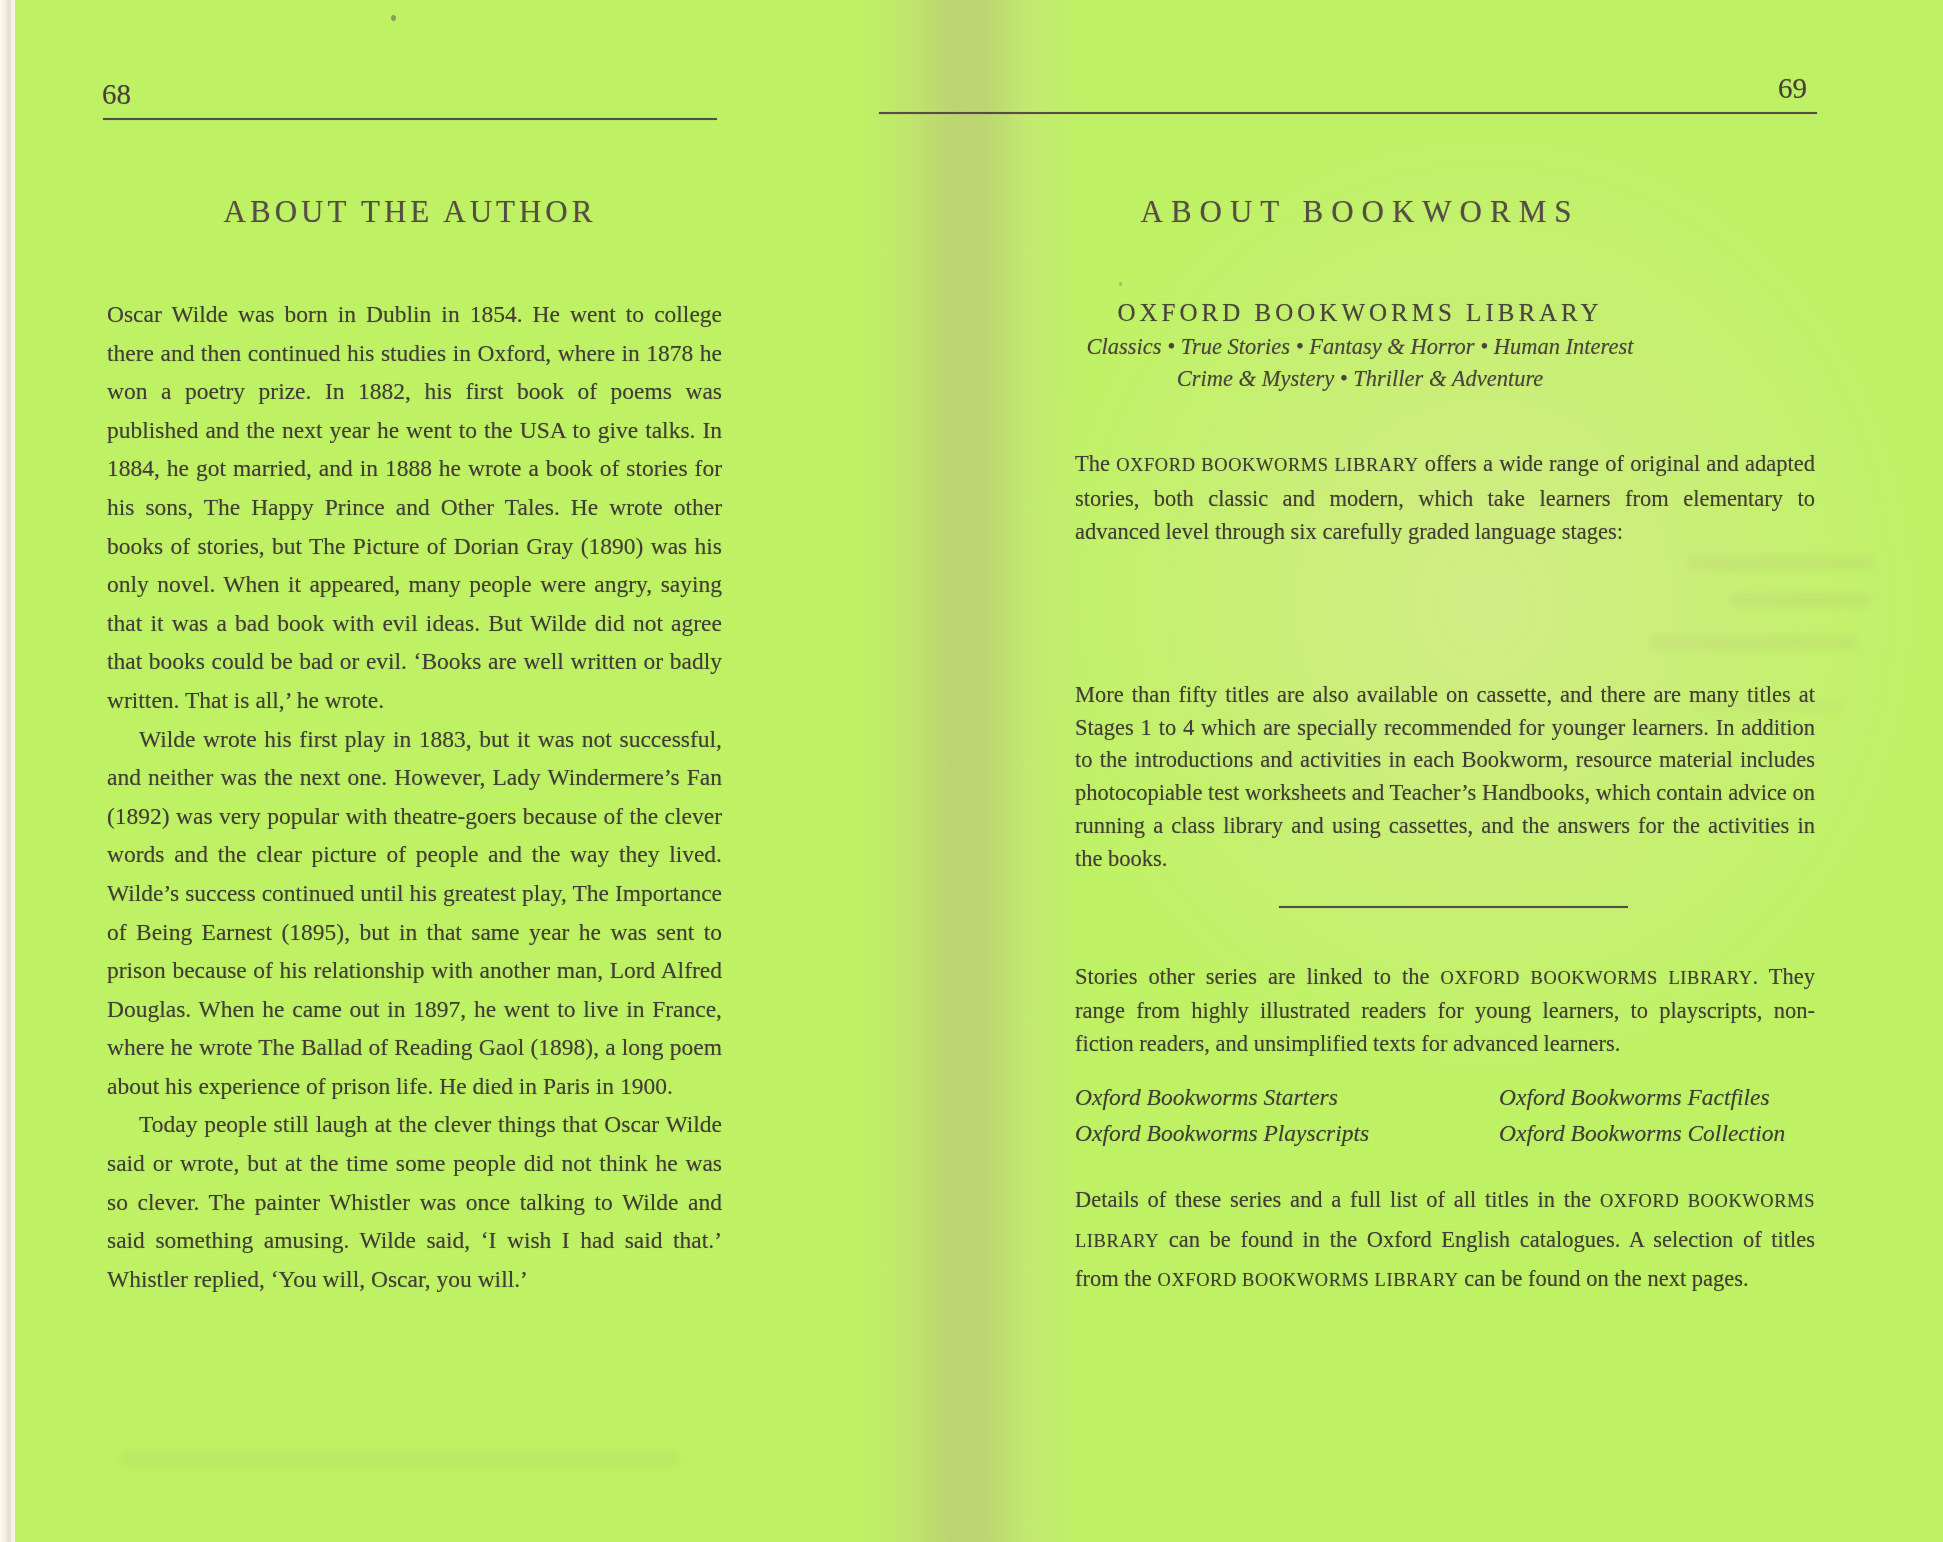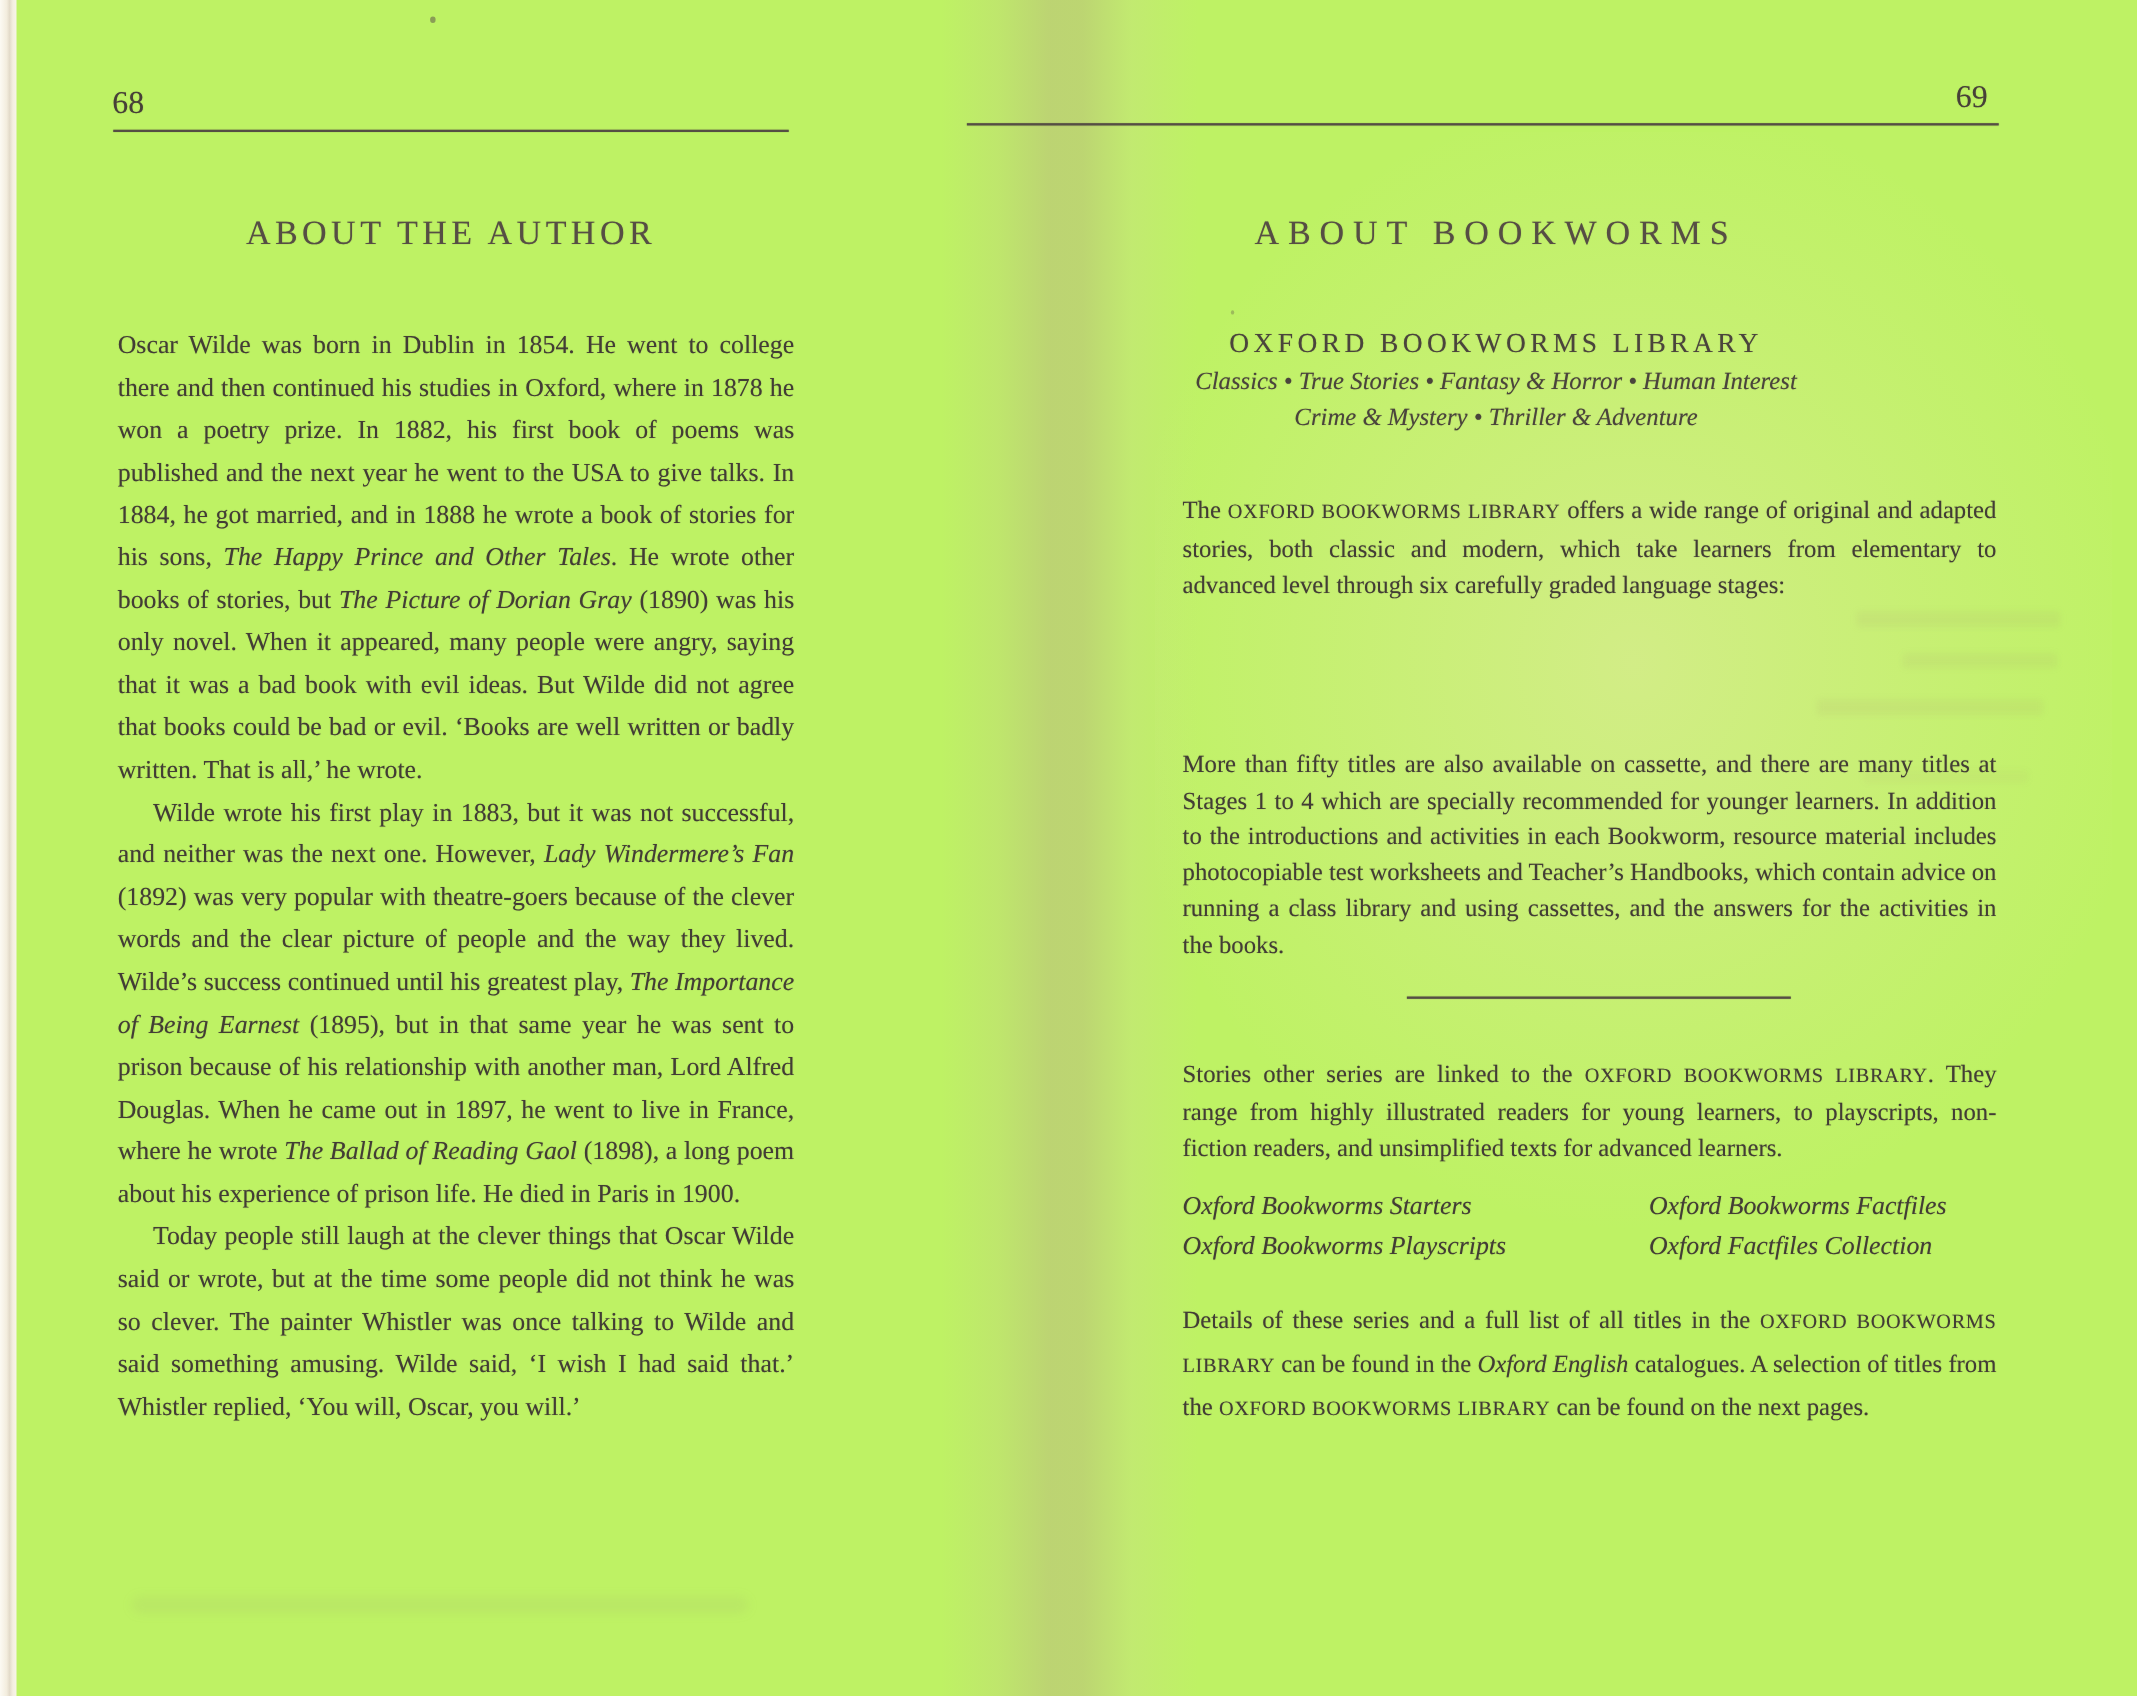--- a/index.html
+++ b/index.html
@@ -6,21 +6,21 @@
   .spread{
     position:relative;
     width:1943px;height:1542px;
     background:#bef264;
     font-family:"Liberation Serif","DejaVu Serif",serif;
     color:#423d35;
     overflow:hidden;
   }
   .abs{position:absolute;}
   .soft{text-shadow:0 0 1px rgba(80,70,58,0.45);}
-  .it{font-style:italic;}
+  .it{}
   .sc{font-size:0.82em;letter-spacing:0.6px;}
   p{margin:0;}
 
   
   .edge-left{left:0;top:0;bottom:0;width:15px;
     background:linear-gradient(90deg,#fcfaf3 0%,#f3edde 40%,#e3dbca 58%,#f4efe1 78%,#f8f4e8 100%);}
   .gutter{left:855px;top:0;bottom:0;width:235px;pointer-events:none;
     background:linear-gradient(90deg,rgba(196,182,150,0) 0%,rgba(193,178,145,0.18) 22%,rgba(186,170,134,0.42) 42%,rgba(186,170,134,0.40) 55%,rgba(210,198,168,0.18) 74%,rgba(196,182,150,0) 100%);}
   .right-tint{left:1050px;top:120px;width:870px;height:1150px;pointer-events:none;
     background:radial-gradient(55% 45% at 50% 42%,rgba(243,228,190,0.38),rgba(243,228,190,0) 100%);}
@@ -110,20 +110,20 @@
 
     <div id="series-para" class="abs rp-para soft"><span>Stories other series are linked to the </span><span class="sc">OXFORD BOOKWORMS LIBRARY</span><span>. They range from highly illustrated readers for young learners, to playscripts, non-fiction readers, and unsimplified texts for advanced learners.</span></div>
 
     <div id="series-columns" class="abs soft">
       <div id="series-col-1" class="series-col">
           <div>Oxford Bookworms Starters</div>
           <div>Oxford Bookworms Playscripts</div>
         </div>
       <div id="series-col-2" class="series-col">
           <div>Oxford Bookworms Factfiles</div>
-          <div>Oxford Factfiles Collection</div>
+          <div>Oxford Bookworms Collection</div>
         </div>
     </div>
 
     <div id="details-para" class="abs rp-para soft"><span>Details of these series and a full list of all titles in the </span><span class="sc">OXFORD BOOKWORMS LIBRARY</span><span> can be found in the </span><span class="it">Oxford English</span><span> catalogues. A selection of titles from the </span><span class="sc">OXFORD BOOKWORMS LIBRARY</span><span> can be found on the next pages.</span></div>
   </div>
 
 </div>
 
 </body></html>

